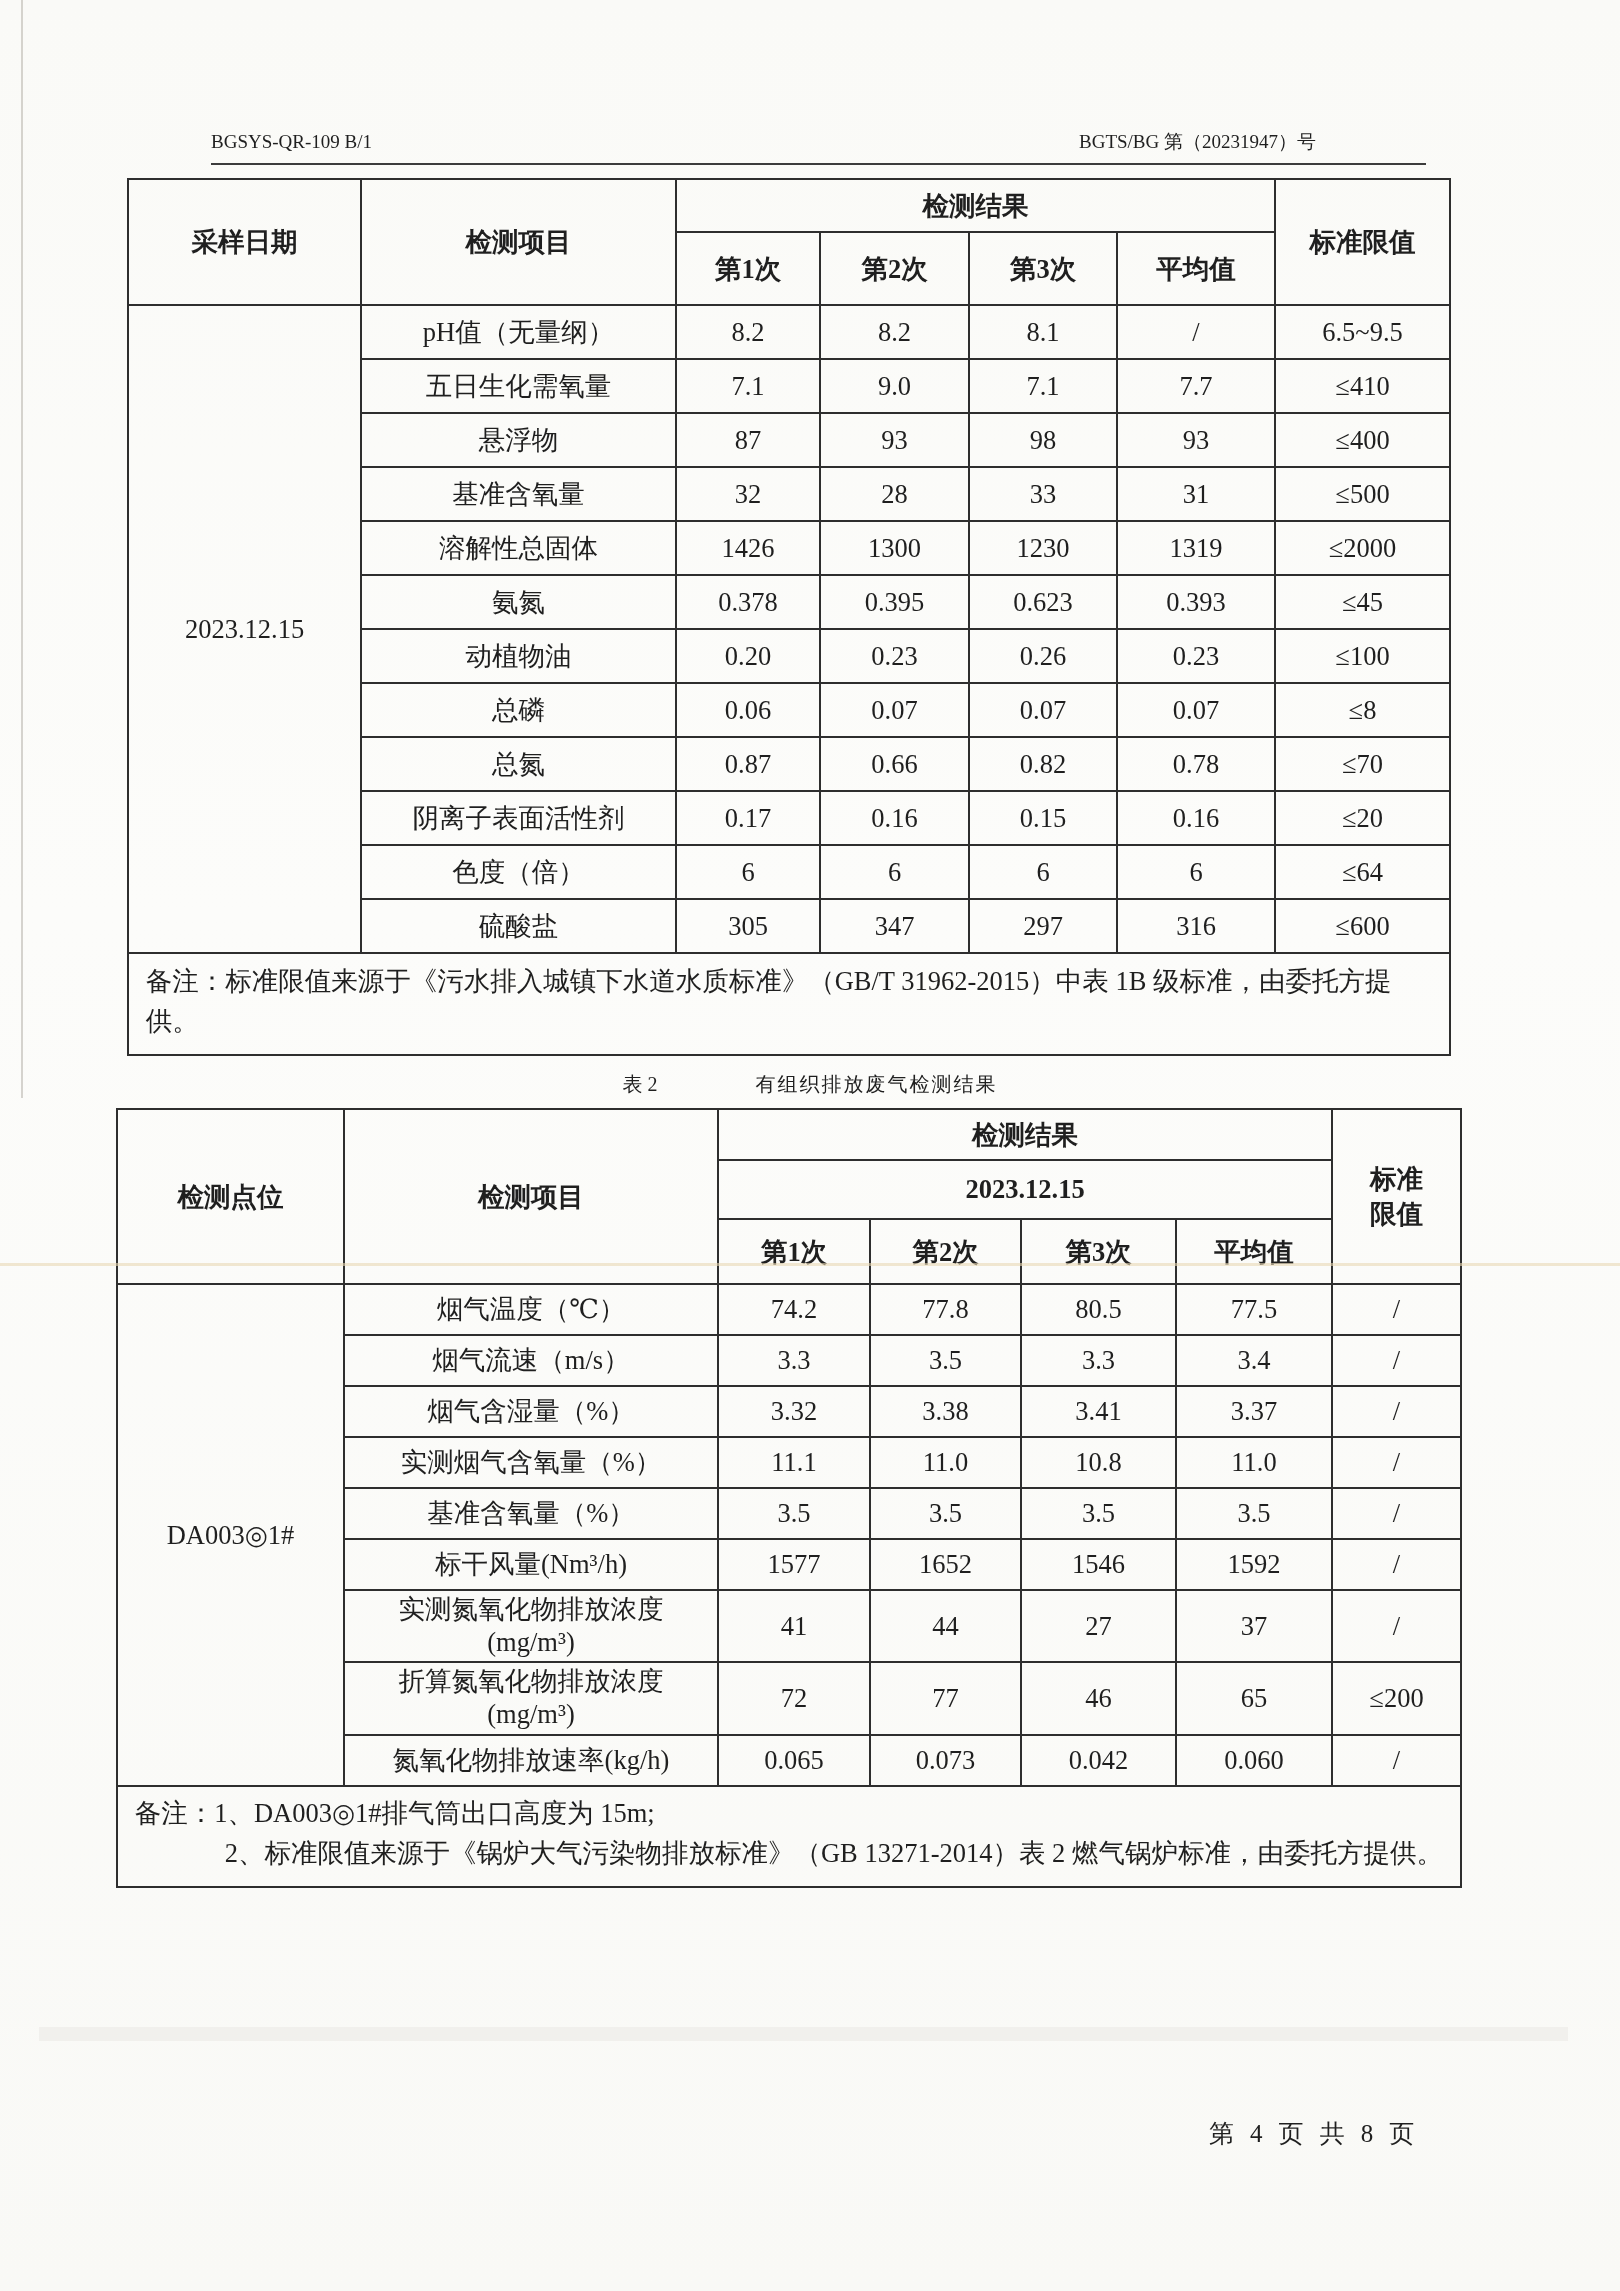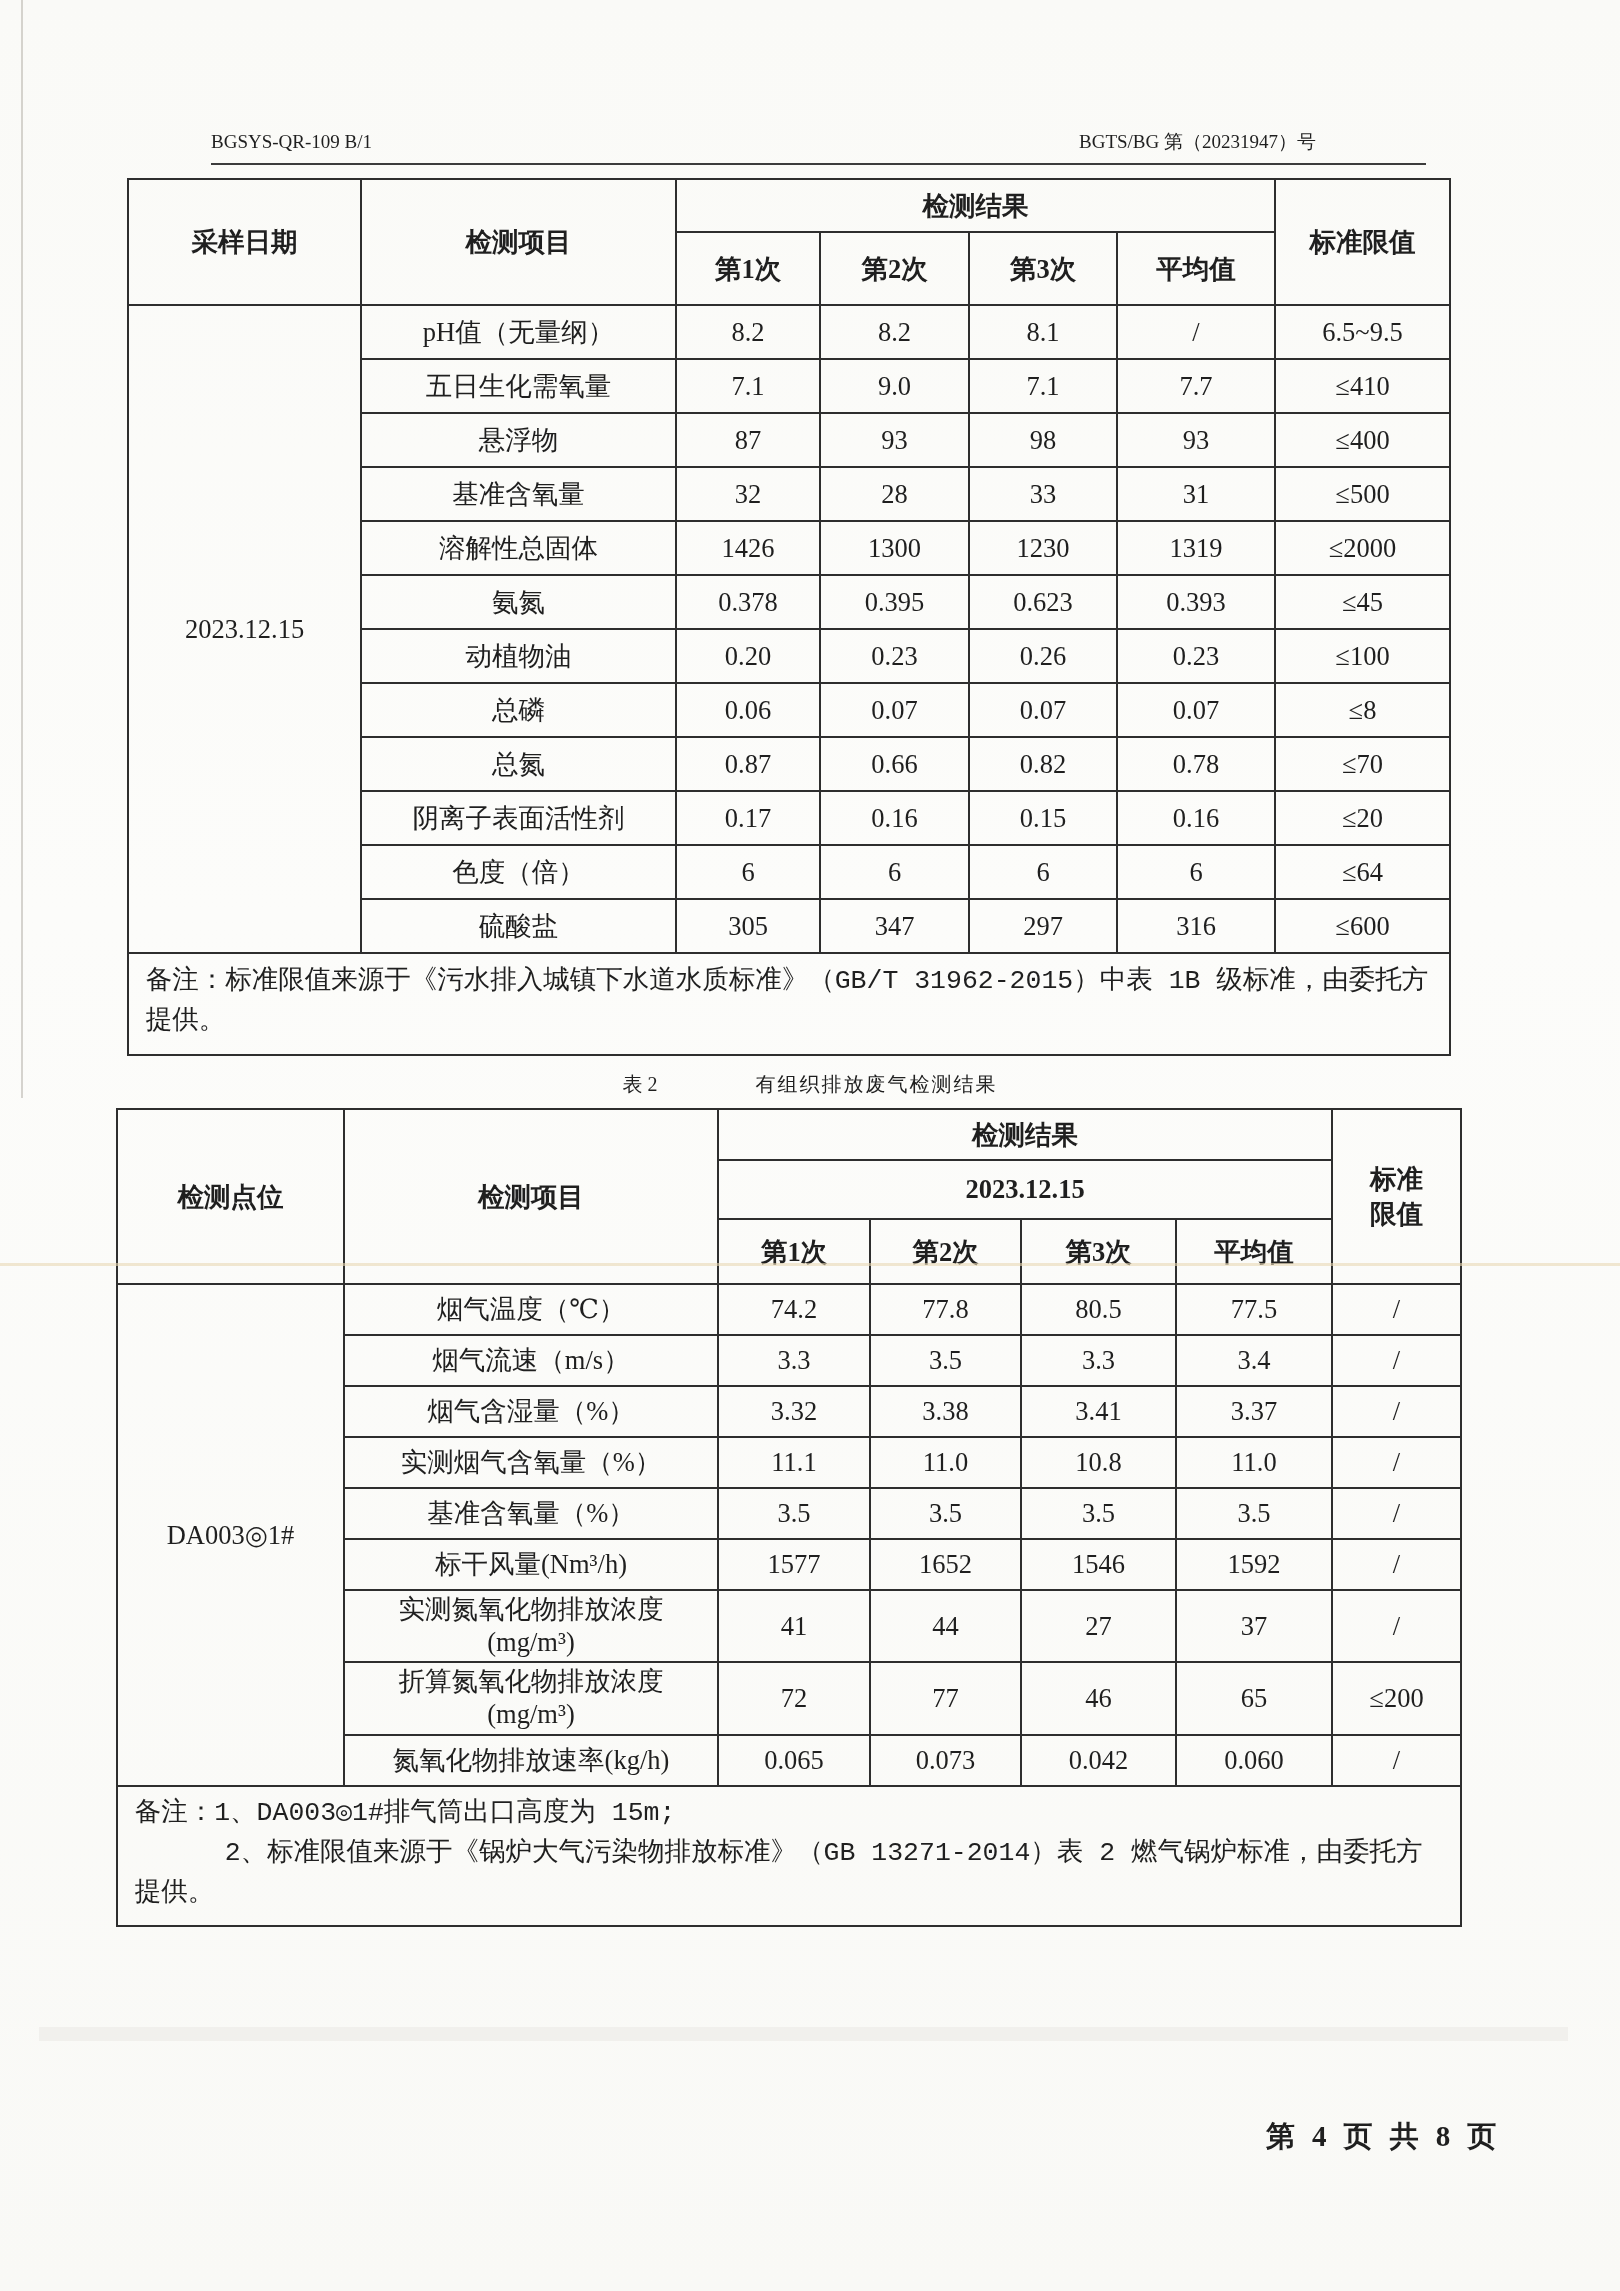--- a/index.html
+++ b/index.html
@@ -54,43 +54,42 @@
   #table1 thead tr:last-child th{height:67px;}
   #table1 tbody td{height:48px;}
 
   .note-box{
     border:2px solid #2e2e2e;
     margin-left:127px;margin-top:-2px;
     width:1289px;
     padding:7.8px 14.7px 11.8px 16.7px;
     font-size:26.5px;line-height:1.5;
     text-align:left;
-    font-family:Liberation Mono, monospace;
   }
   .note-box p{margin:0;}
 
   .t2-title{
     display:flex;align-items:baseline;justify-content:center;
     margin-top:15.7px;
     font-size:20px;
   }
   .t2-title .name{margin-left:98px;letter-spacing:2px;}
 
   #table2{margin:9.8px 0 0 116px;width:1345px;}
   #table2 thead tr.h1 th{height:45px;}
   #table2 thead tr.h2 th{height:53px;}
   #table2 thead tr.h3 th{height:59px;}
   #table2 tbody td{height:45px;}
   .limit-narrow{width:65px;margin:0 auto;line-height:1.3;}
   #note2{width:1311px;margin-left:116px;}
   #note2 .indent{text-indent:90px;}
 
   .page-footer{
-    position:absolute;left:1266px;top:2117px;
-    font-size:29px;letter-spacing:4.9px;font-weight:bold;
+    position:absolute;left:1209px;top:2117px;
+    font-size:25px;letter-spacing:4.9px;
   }
   .sub-line{line-height:1.25;}
 </style>
 </head>
 <body>
 
 <div class="page">
 
   <div class="edge-line"></div>
   <div class="tan-line"></div>

